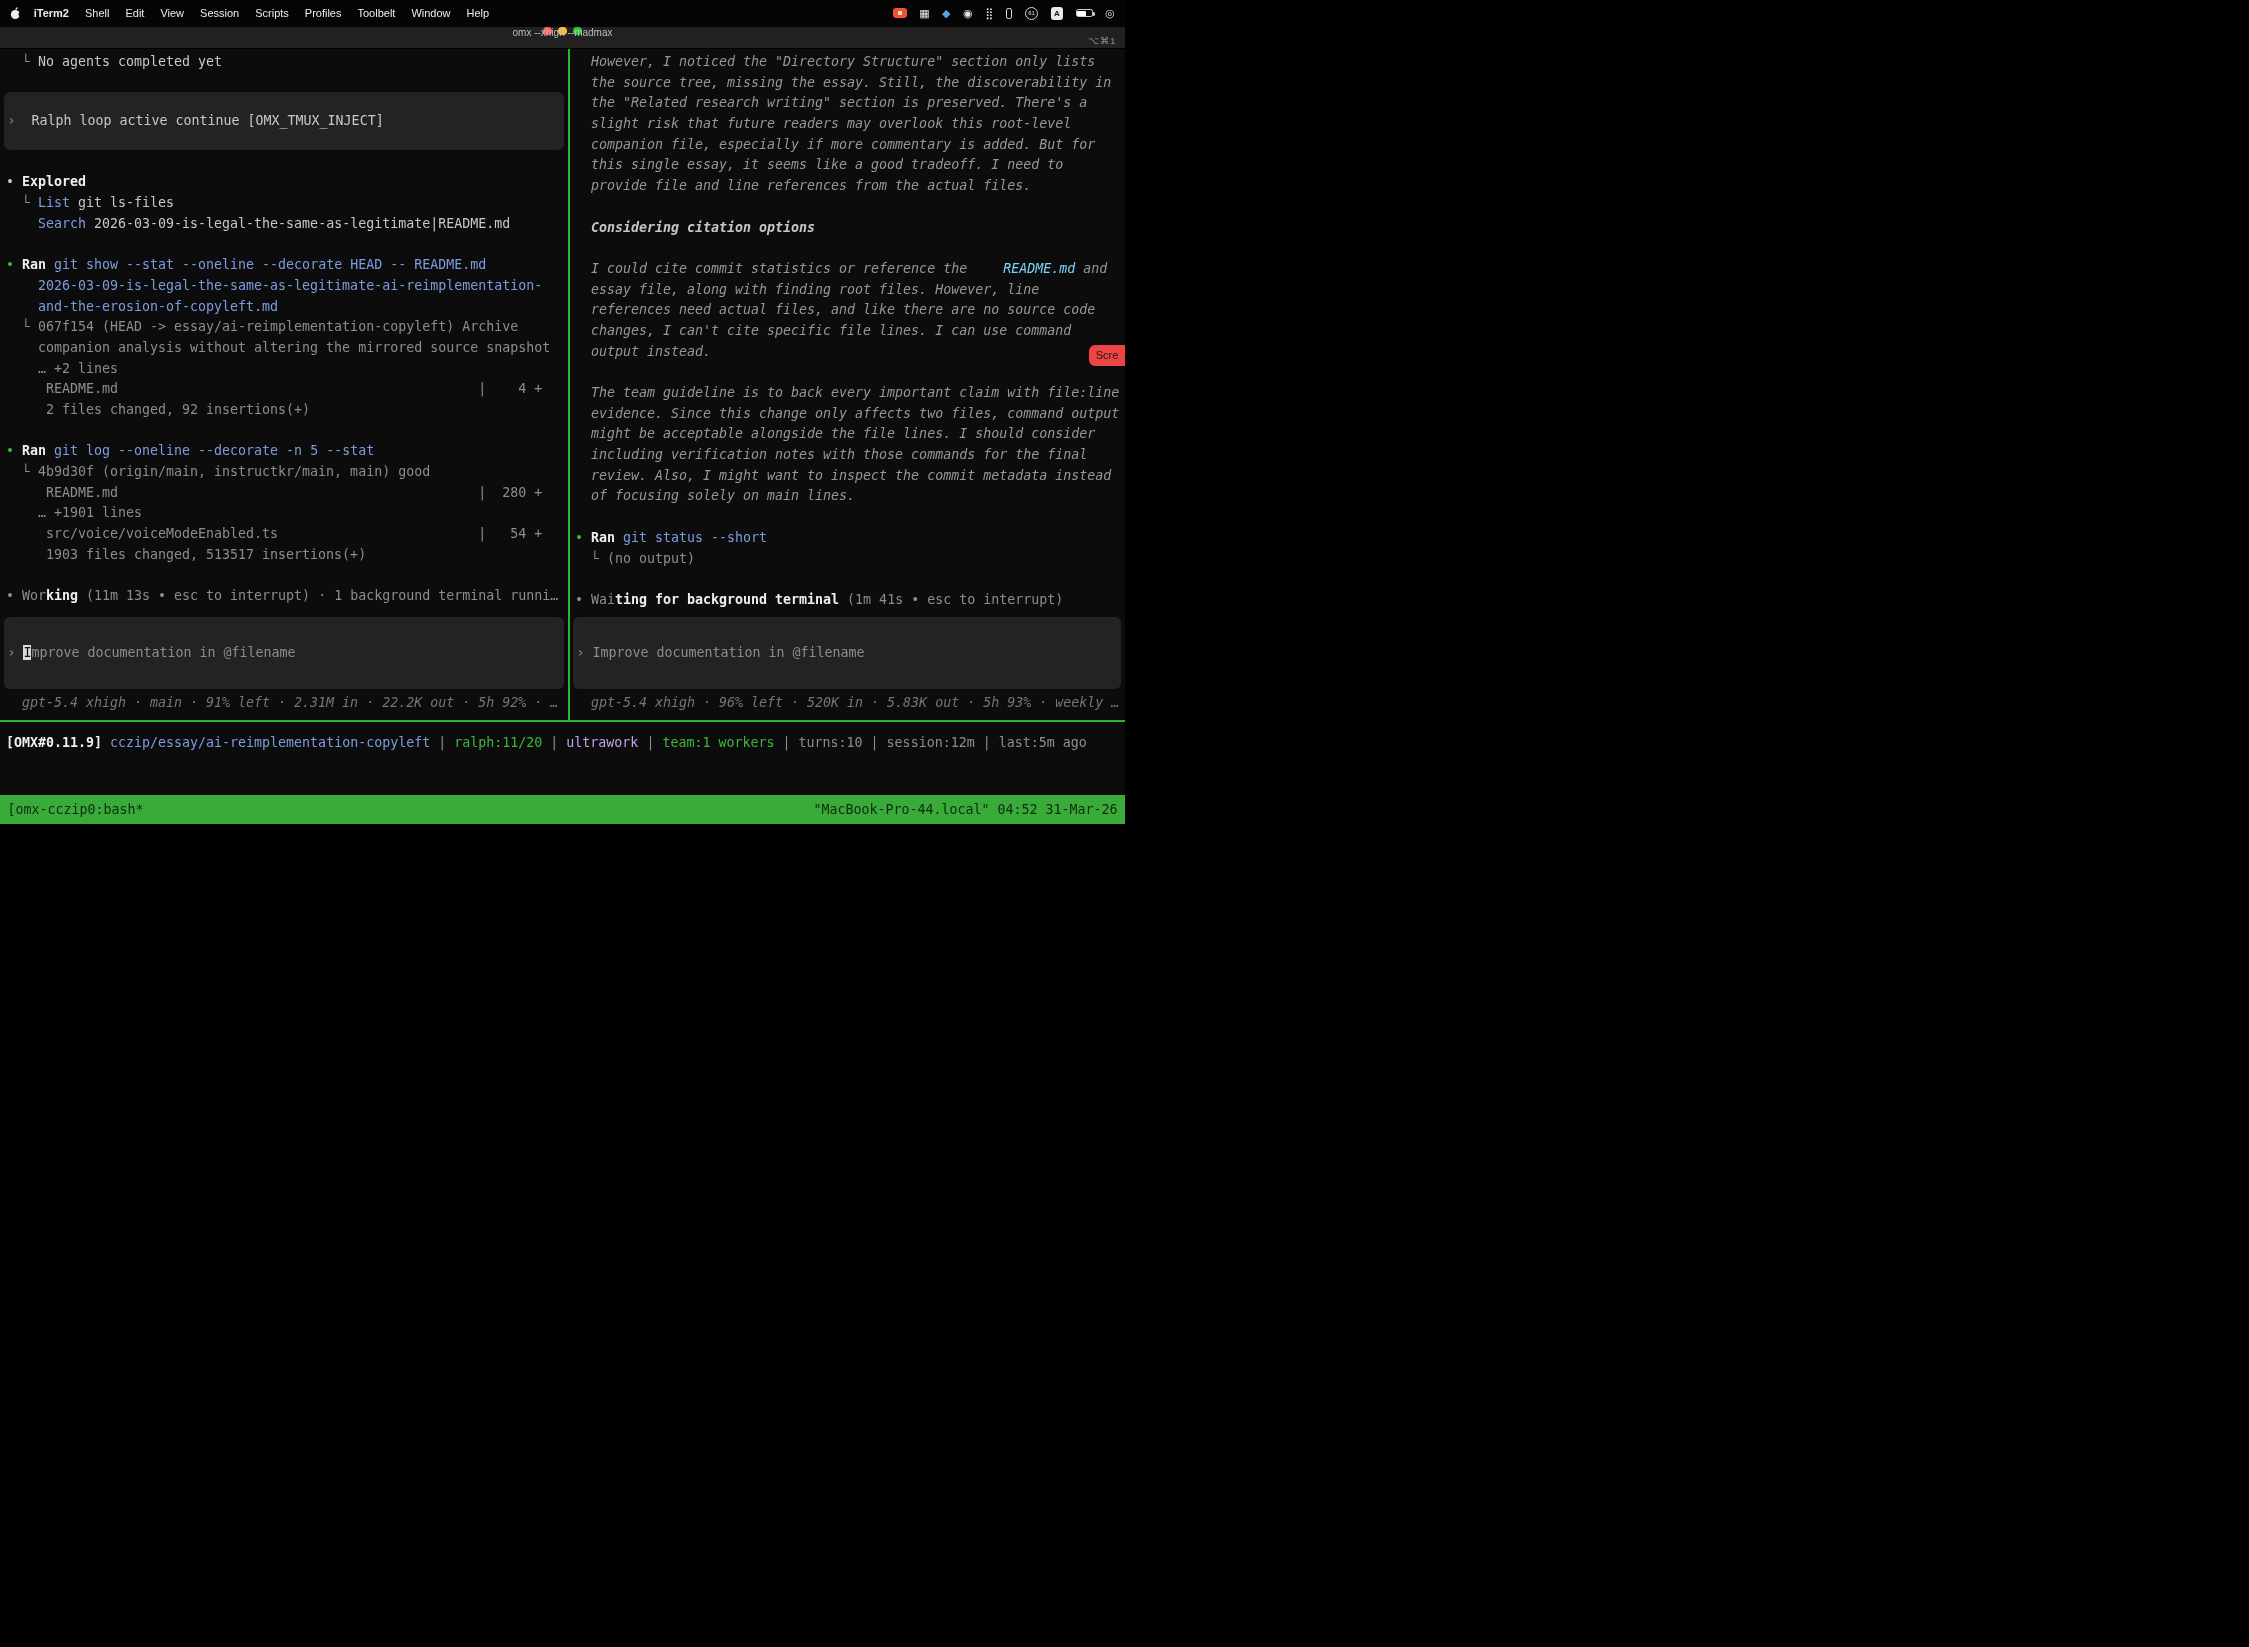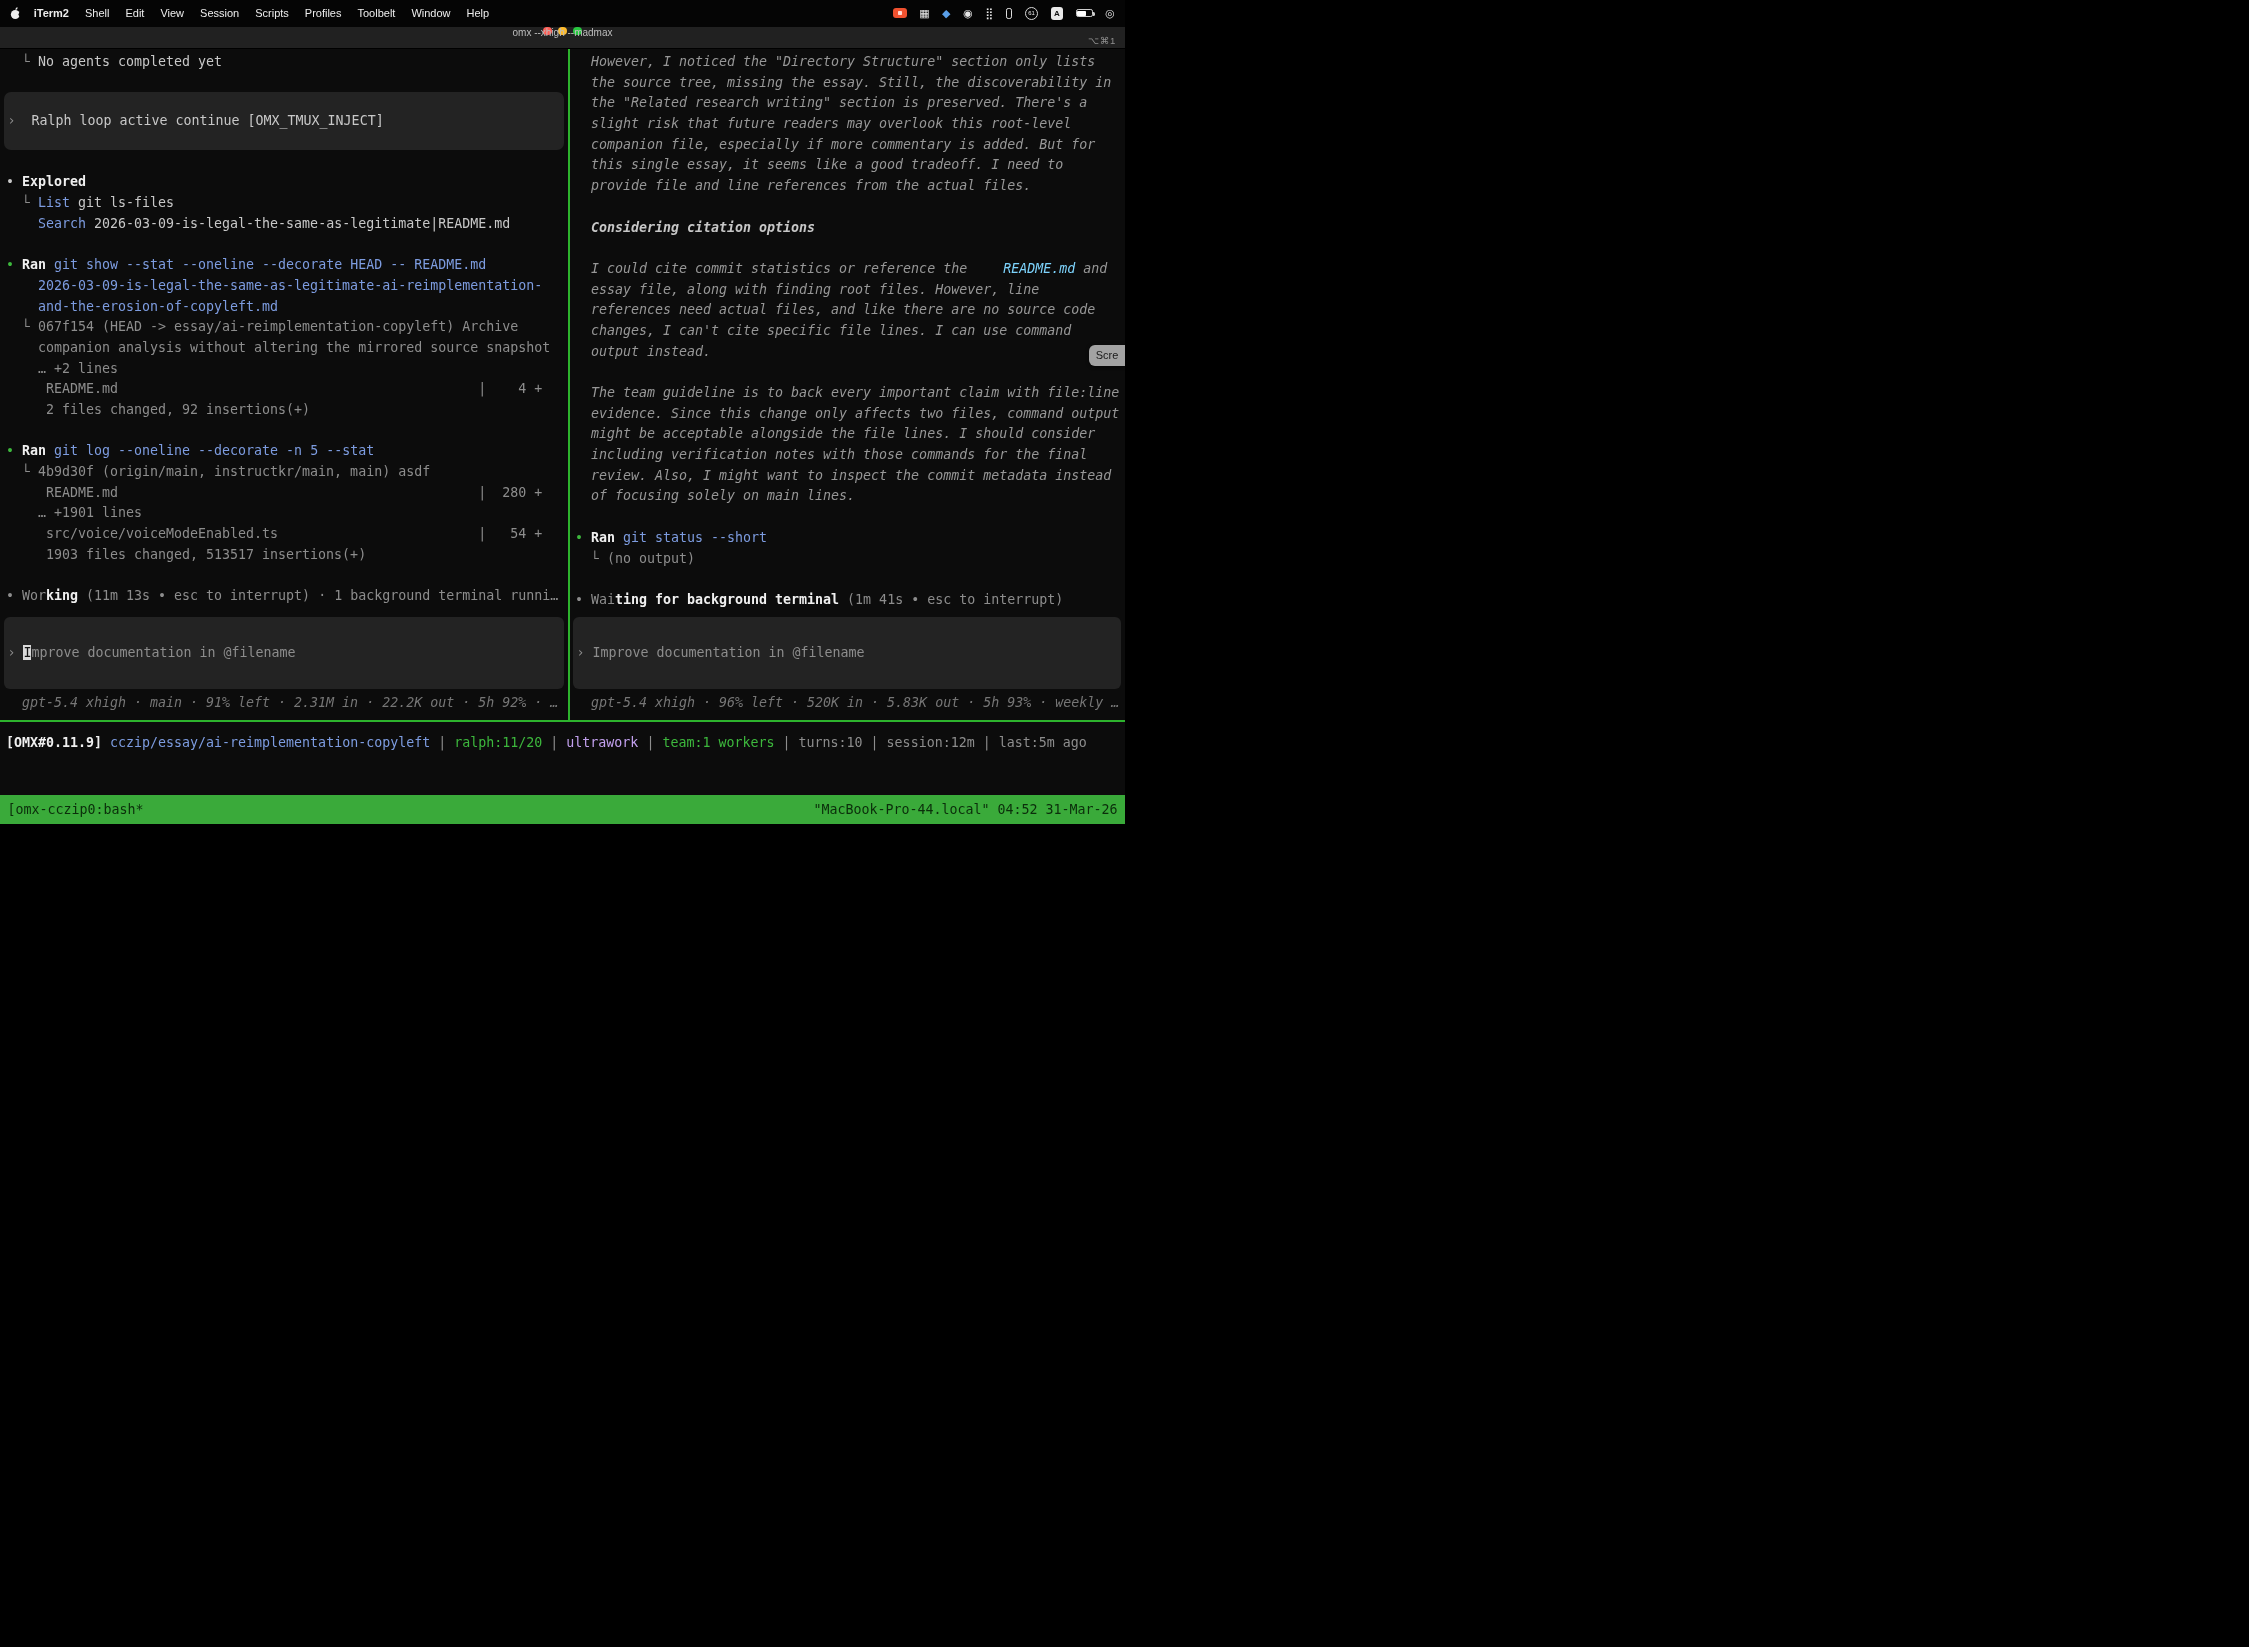--- a/index.html
+++ b/index.html
@@ -55,21 +55,21 @@
   .c-d2{color:#767676;font-style:italic;}
   .c-w{color:#f0f0f0;font-weight:bold;}
   .c-b{color:#7d9ce0;}
   .c-g{color:#3db83d;}
   .c-p{color:#c2a0ee;}
   .c-i{color:#979797;font-style:italic;}
   .c-iw{color:#c7c7c7;font-style:italic;font-weight:bold;}
   .c-ib{color:#7dd3fc;font-style:italic;margin-left:28px;}
   .c-cur{background:#d9d9d9;color:#141414;}
 
-  .scre{position:absolute;top:296px;right:0;background:#a3a3a3;color:#1a1a1a;border:none;
+  .scre{position:absolute;top:296px;right:0;background:#ef4444;color:#1a1a1a;border:none;
     font-family:"Liberation Sans",sans-serif;font-size:11px;padding:4.4px 6.6px;border-radius:5.9px 0 0 5.9px;
     box-shadow:0 0.7px 3.7px rgba(0,0,0,.6);cursor:pointer;}
 
   .omx{position:absolute;top:684px;left:0;right:0;font-family:"DejaVu Sans Mono",monospace;font-size:13.3px;}
 
   .tmux{position:absolute;left:0;right:0;bottom:0;height:29.5px;background:#3aaa3a;color:#0b2e0b;
     font-family:"DejaVu Sans Mono",monospace;font-size:13.3px;display:flex;align-items:center;
     justify-content:space-between;padding:0 7.4px;box-sizing:border-box;white-space:pre;}
 </style>
 </head>
@@ -141,21 +141,21 @@
           <div class="tline"><span class="c-g">• </span><span class="c-w">Ran</span><span class="c-f"> </span><span class="c-b">git show --stat --oneline --decorate HEAD -- README.md</span></div>
           <div class="tline"><span class="c-b">    2026-03-09-is-legal-the-same-as-legitimate-ai-reimplementation-</span></div>
           <div class="tline"><span class="c-b">    and-the-erosion-of-copyleft.md</span></div>
           <div class="tline"><span class="c-d">  └ 067f154 (HEAD -&gt; essay/ai-reimplementation-copyleft) Archive</span></div>
           <div class="tline"><span class="c-d">    companion analysis without altering the mirrored source snapshot</span></div>
           <div class="tline"><span class="c-d">    … +2 lines</span></div>
           <div class="tline"><span class="c-d">     README.md                                             |    4 +</span></div>
           <div class="tline"><span class="c-d">     2 files changed, 92 insertions(+)</span></div>
           <div class="gap"></div>
           <div class="tline"><span class="c-g">• </span><span class="c-w">Ran</span><span class="c-f"> </span><span class="c-b">git log --oneline --decorate -n 5 --stat</span></div>
-          <div class="tline"><span class="c-d">  └ 4b9d30f (origin/main, instructkr/main, main) asdf</span></div>
+          <div class="tline"><span class="c-d">  └ 4b9d30f (origin/main, instructkr/main, main) good</span></div>
           <div class="tline"><span class="c-d">     README.md                                             |  280 +</span></div>
           <div class="tline"><span class="c-d">    … +1901 lines</span></div>
           <div class="tline"><span class="c-d">     src/voice/voiceModeEnabled.ts                         |   54 +</span></div>
           <div class="tline"><span class="c-d">     1903 files changed, 513517 insertions(+)</span></div>
           <div class="gap"></div>
           <div class="tline"><span class="c-d">• </span><span class="c-d">Wor</span><span class="c-w">king</span><span class="c-d"> (11m 13s • esc to interrupt) · 1 background terminal runni…</span></div>
         </div>
       <div class="input-box">
         <div class="tline" id="linput"><span class="c-d">› </span><span class="c-cur">I</span><span class="c-d">mprove documentation in @filename</span></div>
       </div>

